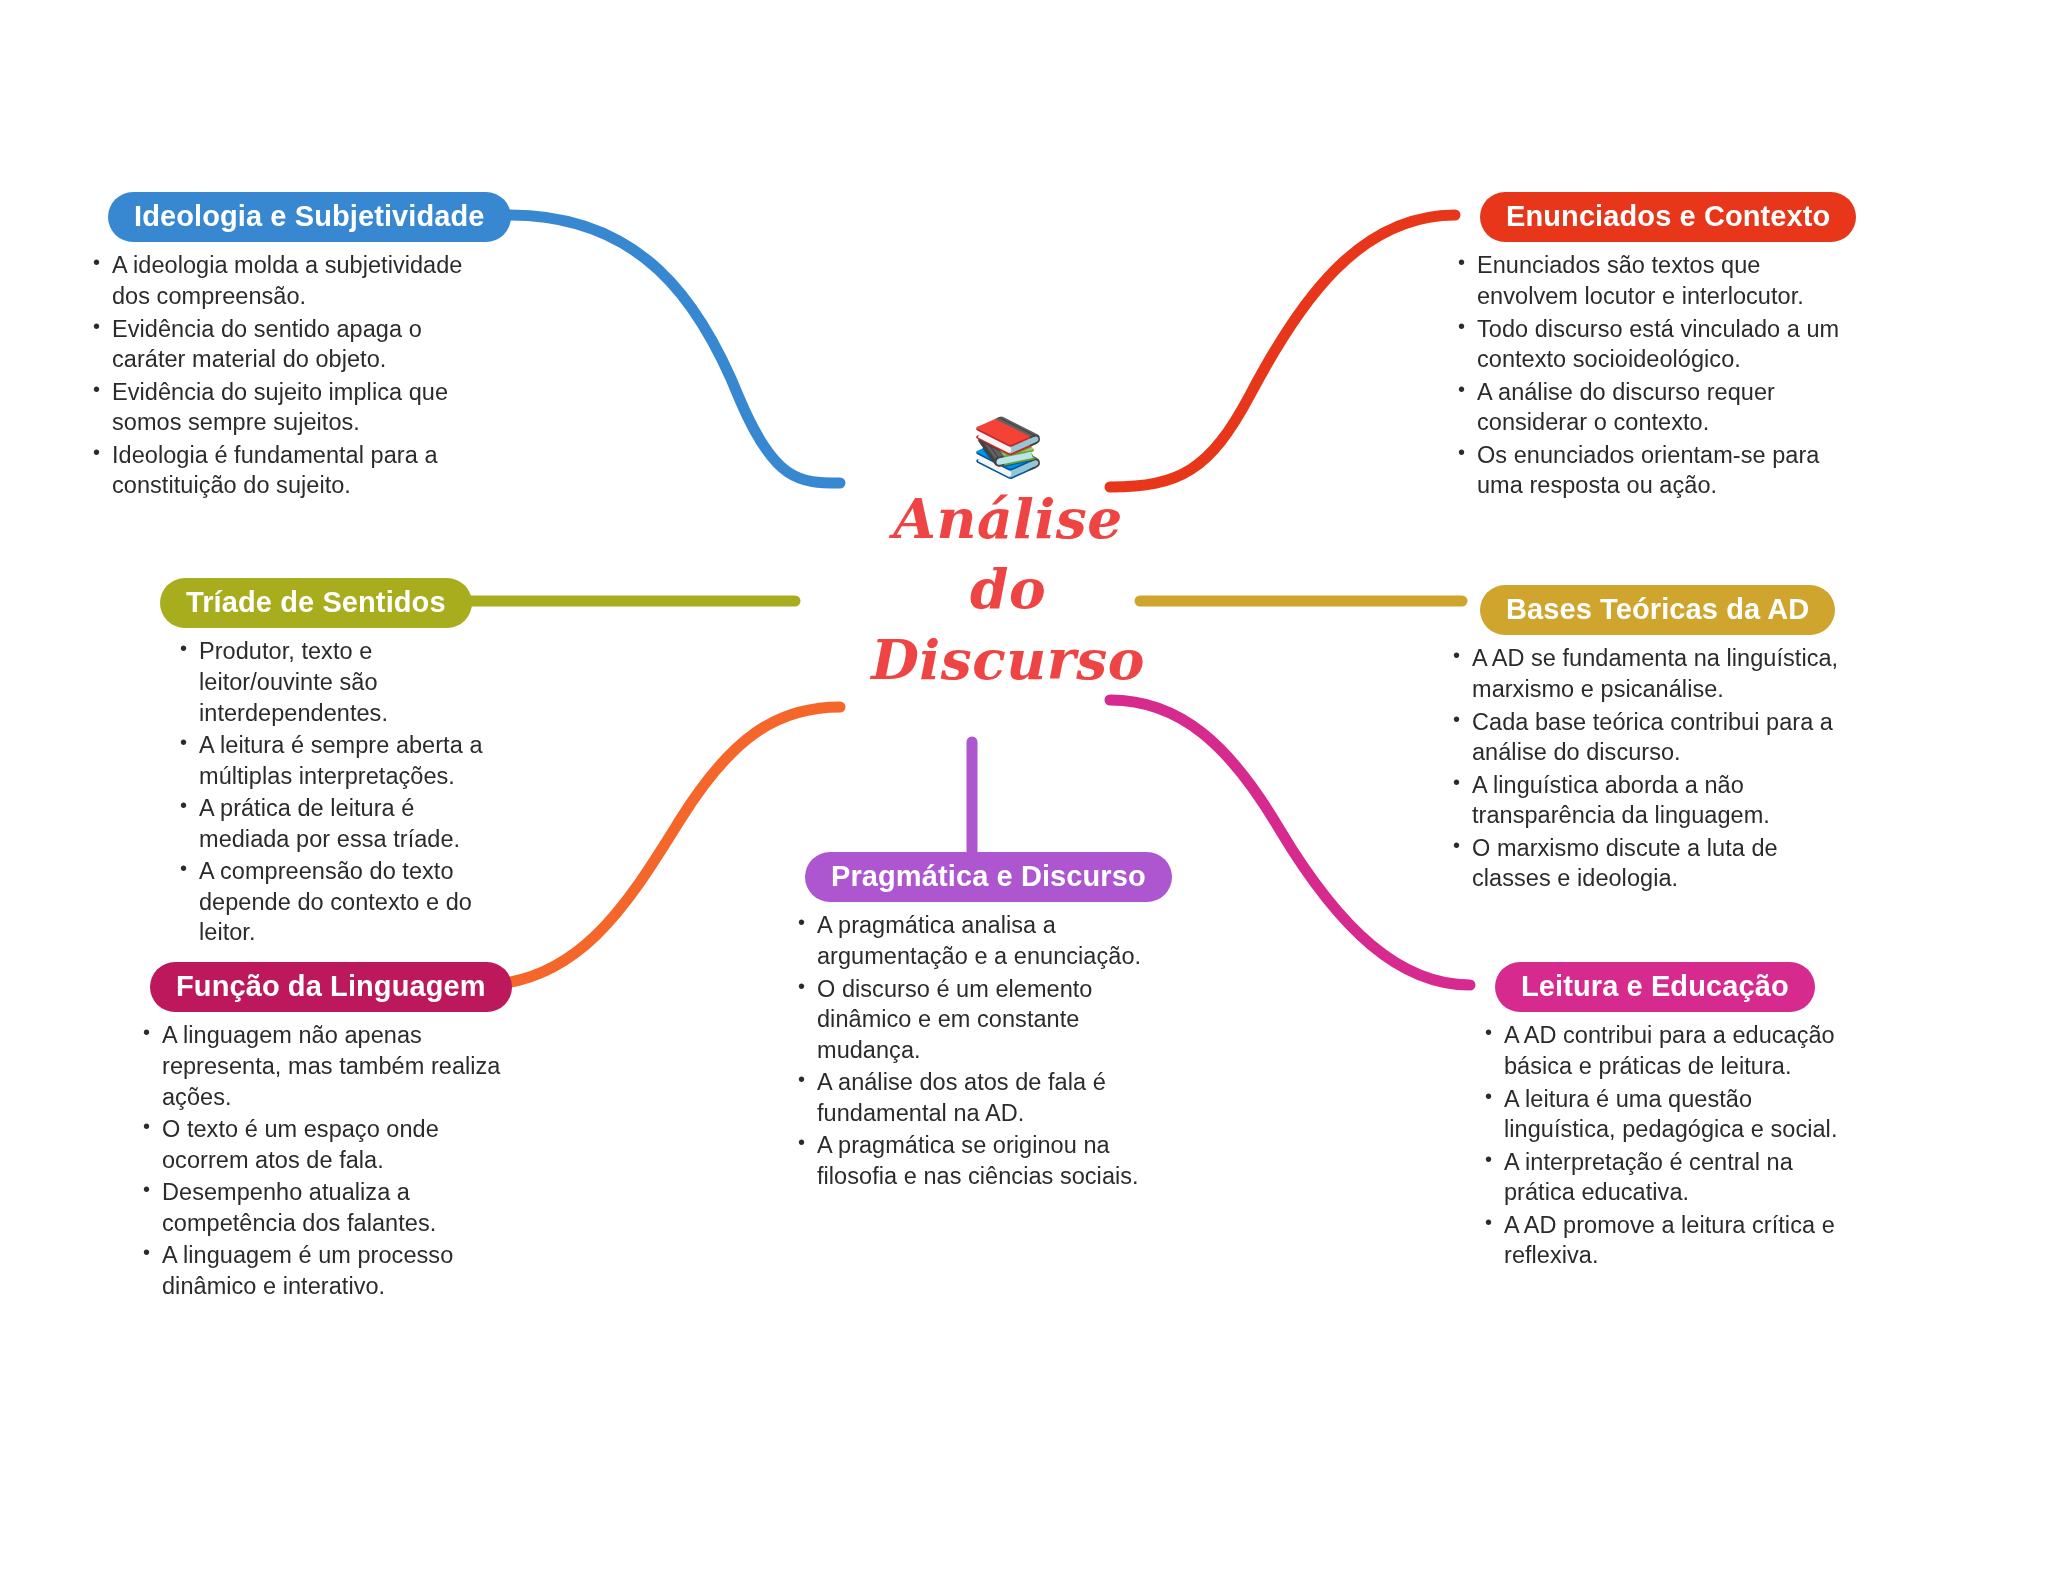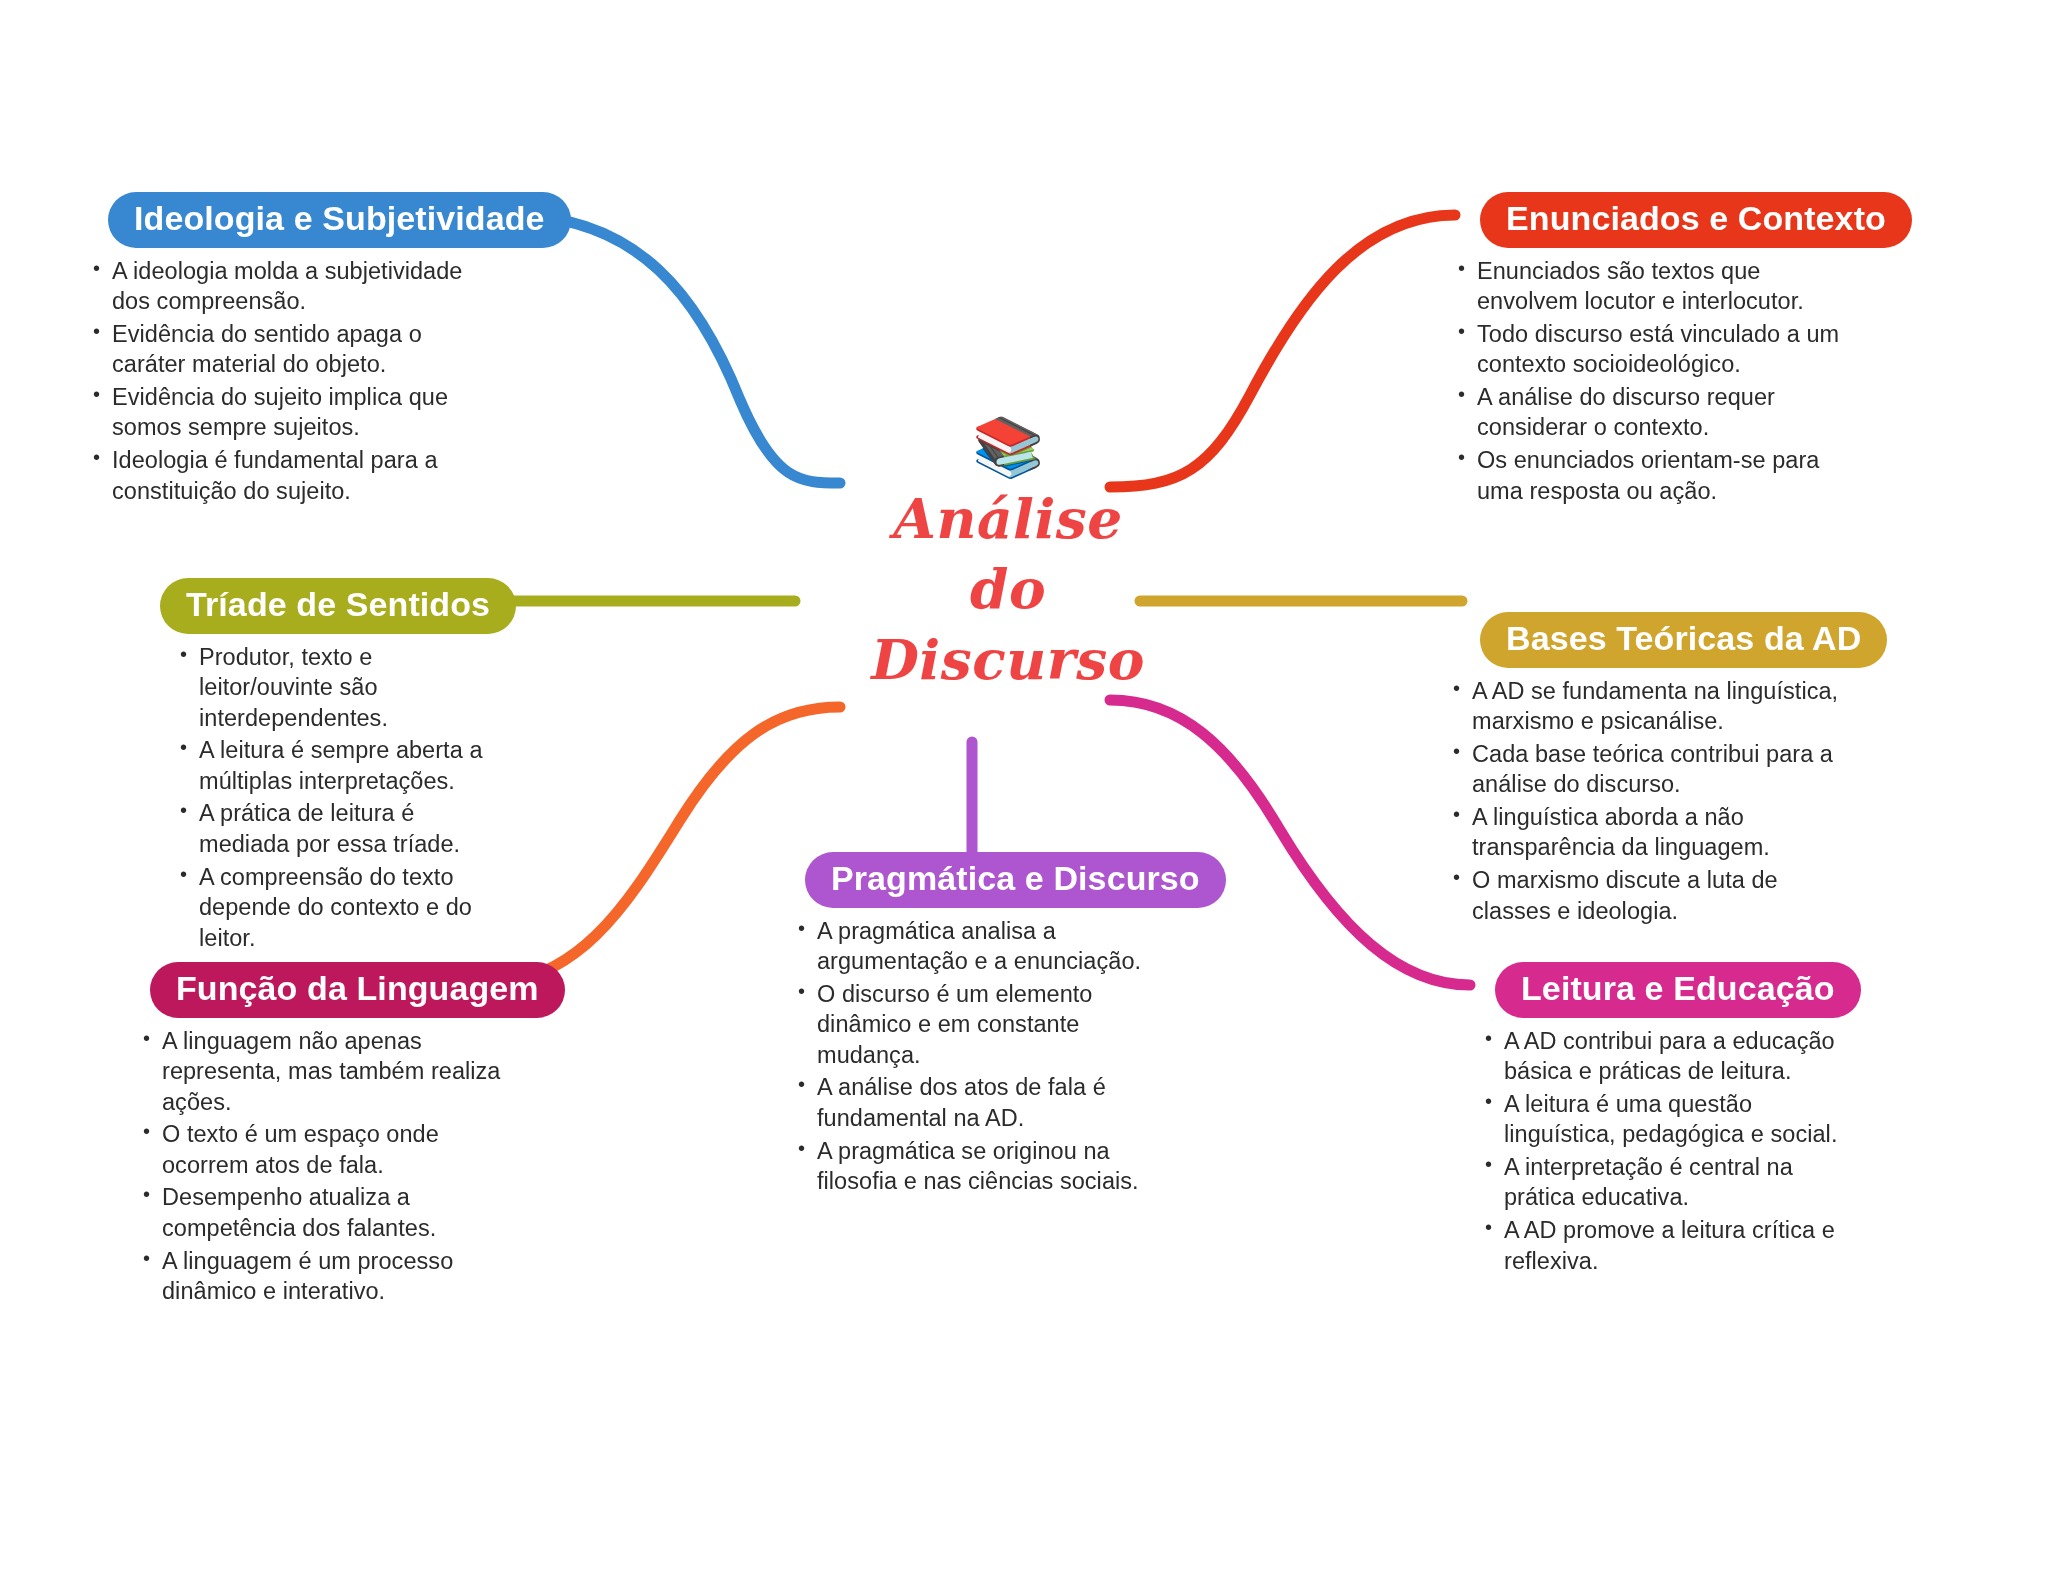--- a/index.html
+++ b/index.html
@@ -56,21 +56,21 @@
 
   
   .block {
     position: absolute;
     z-index: 4;
   }
   .pill {
     display: inline-block;
     border-radius: 40px;
     color: #ffffff;
-    font-size: 34px;
+    font-size: 29px;
     font-weight: 700;
     letter-spacing: 0.1px;
     padding: 9px 26px 11px 26px;
     line-height: 1.05;
     white-space: nowrap;
   }
   .bullets {
     list-style: none;
     margin: 8px 0 0 0;
     padding: 0;
@@ -98,21 +98,21 @@
   #block-ideologia .pill{ margin-left: 18px; }
   #block-ideologia .bullets { margin-left: 0px; }
 
   #block-enunciados     { left: 1455px; top: 192px;  width: 400px; }
   #block-enunciados .pill { margin-left: 25px; }
 
   #block-triade         { left: 155px;  top: 578px;  width: 345px; }
   #block-triade .pill   { margin-left: 5px; }
   #block-triade .bullets{ margin-left: 22px; }
 
-  #block-bases          { left: 1450px; top: 612px;  width: 400px; }
+  #block-bases          { left: 1450px; top: 585px;  width: 400px; }
   #block-bases .pill    { margin-left: 30px; }
 
   #block-funcao         { left: 130px;  top: 962px;  width: 380px; }
   #block-funcao .pill   { margin-left: 20px; }
   #block-funcao .bullets{ margin-left: 10px; }
 
   #block-pragmatica     { left: 785px;  top: 852px;  width: 390px; }
   #block-pragmatica .pill { margin-left: 20px; }
   #block-pragmatica .bullets { margin-left: 10px; }
 

